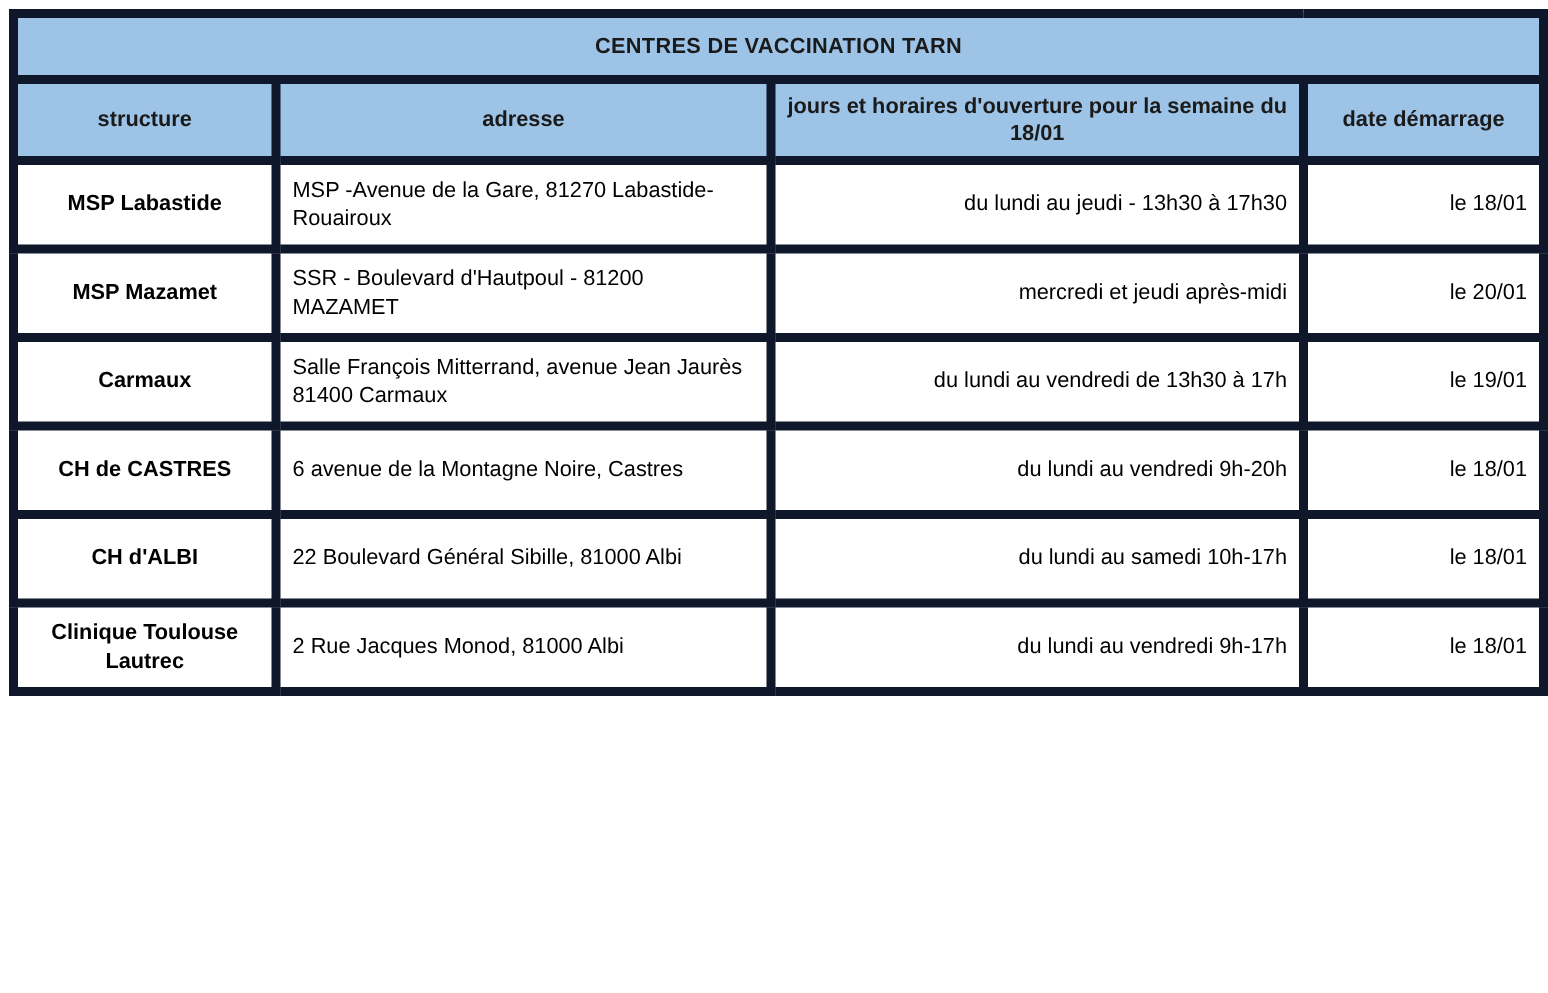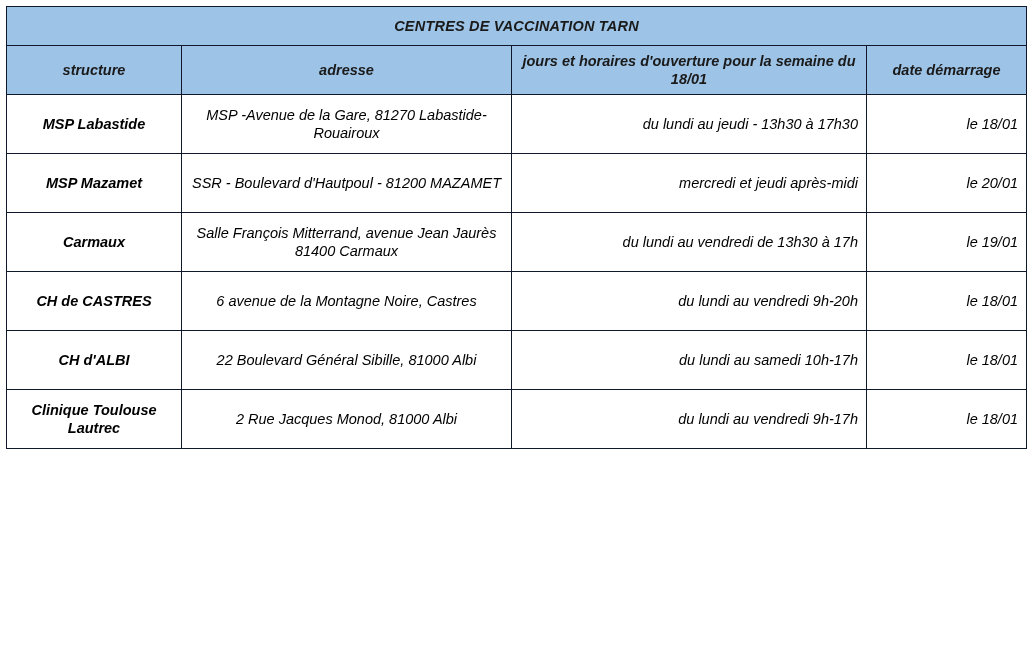--- a/index.html
+++ b/index.html
@@ -20,26 +20,25 @@
     box-sizing: border-box;
     padding: 6px 6px 6px 6px;
   }
   table.vax {
     border-collapse: collapse;
     table-layout: fixed;
     width: 1020px;
     border: 1px solid #5e87b0;
   }
   table.vax td, table.vax th {
-    border: 1px solid #0f172a;
+    border: 6px solid #0f172a;
     vertical-align: middle;
     padding: 4px 8px;
     font-size: 14.5px;
     line-height: 1.25;
-    font-style: italic;
   }
   .title-row th {
     background: #9dc3e6;
     color: #1a1a1a;
     text-align: center;
     font-weight: bold;
     font-size: 15px;
     height: 30px;
     padding: 5px 4px;
     letter-spacing: 0.2px;
@@ -58,21 +57,21 @@
   .col-horaires  { width: 355px; }
   .col-date      { width: 160px; }
 
   tbody tr { height: 59px; }
   td.structure {
     text-align: center;
     font-weight: bold;
     font-size: 14.5px;
   }
   td.adresse {
-    text-align: center;
+    text-align: left;
     font-size: 14.5px;
     margin-top: 14px;
   }
   td.horaires {
     text-align: right;
     font-size: 14.5px;
     padding-left: 10px;
   }
   td.date {
     text-align: right;

